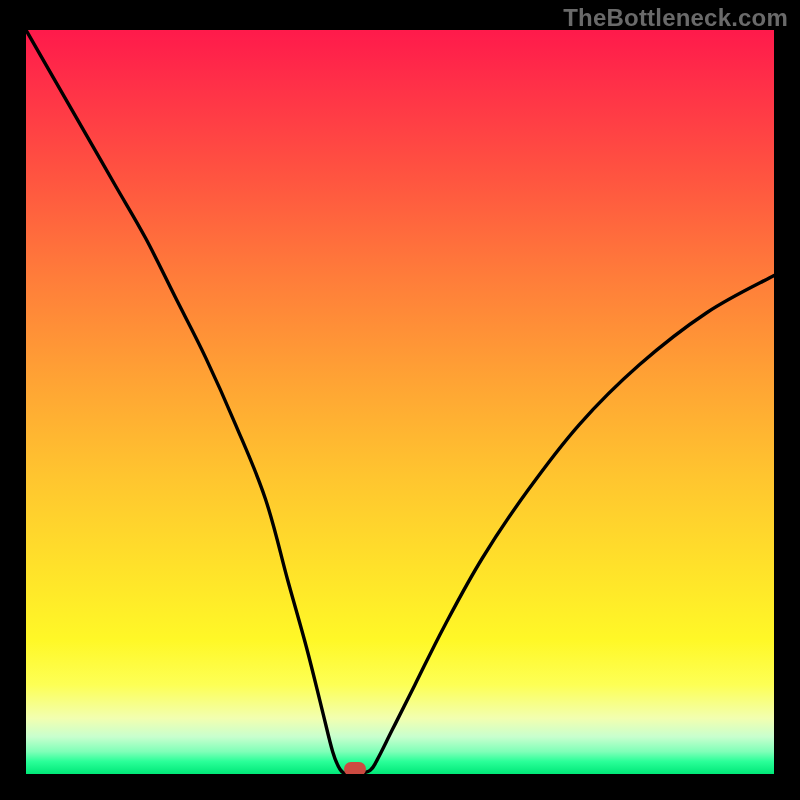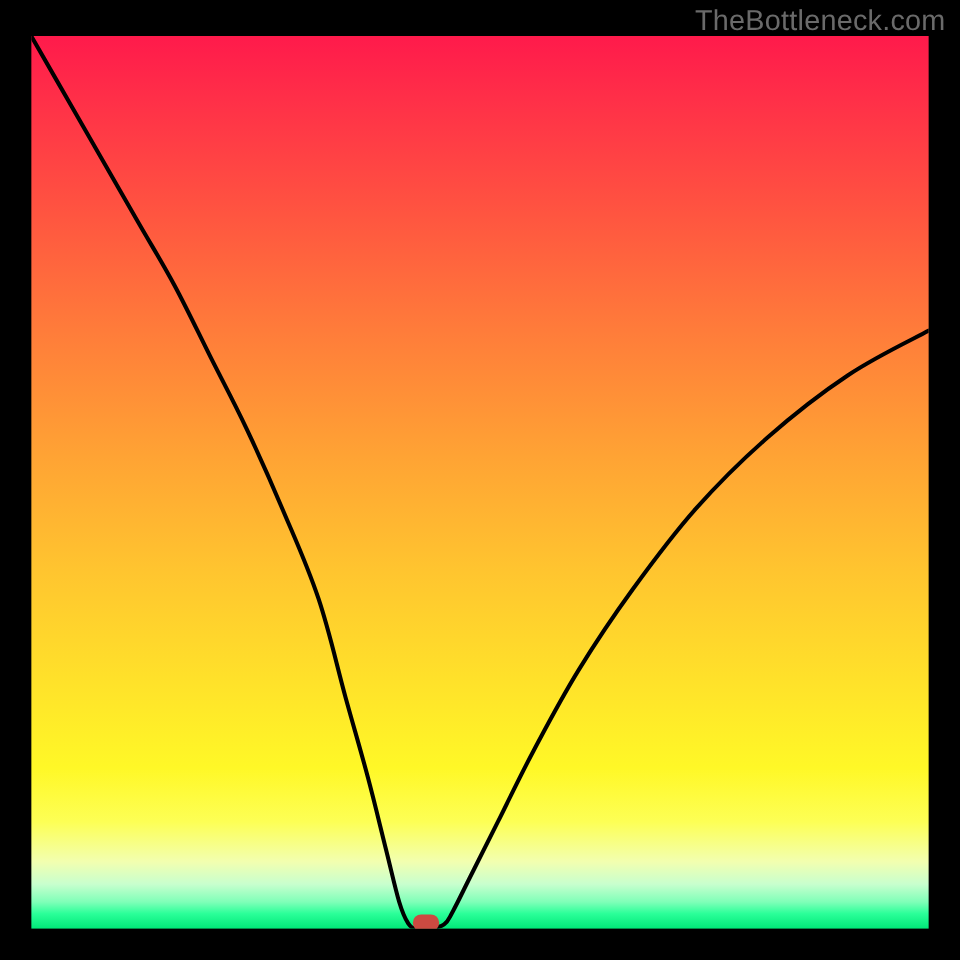--- a/index.html
+++ b/index.html
@@ -16,21 +16,21 @@
     width: 800px;
     height: 800px;
     background: #000;
   }
   .attribution {
     position: absolute;
     top: 4px;
     right: 12px;
     color: #6a6a6a;
     font-size: 24px;
-    font-weight: 400;
+    font-weight: 700;
     letter-spacing: 0.2px;
     user-select: none;
   }
   .plot-area {
     position: absolute;
     left: 26px;
     top: 30px;
     width: 748px;
     height: 744px;
     overflow: hidden;

